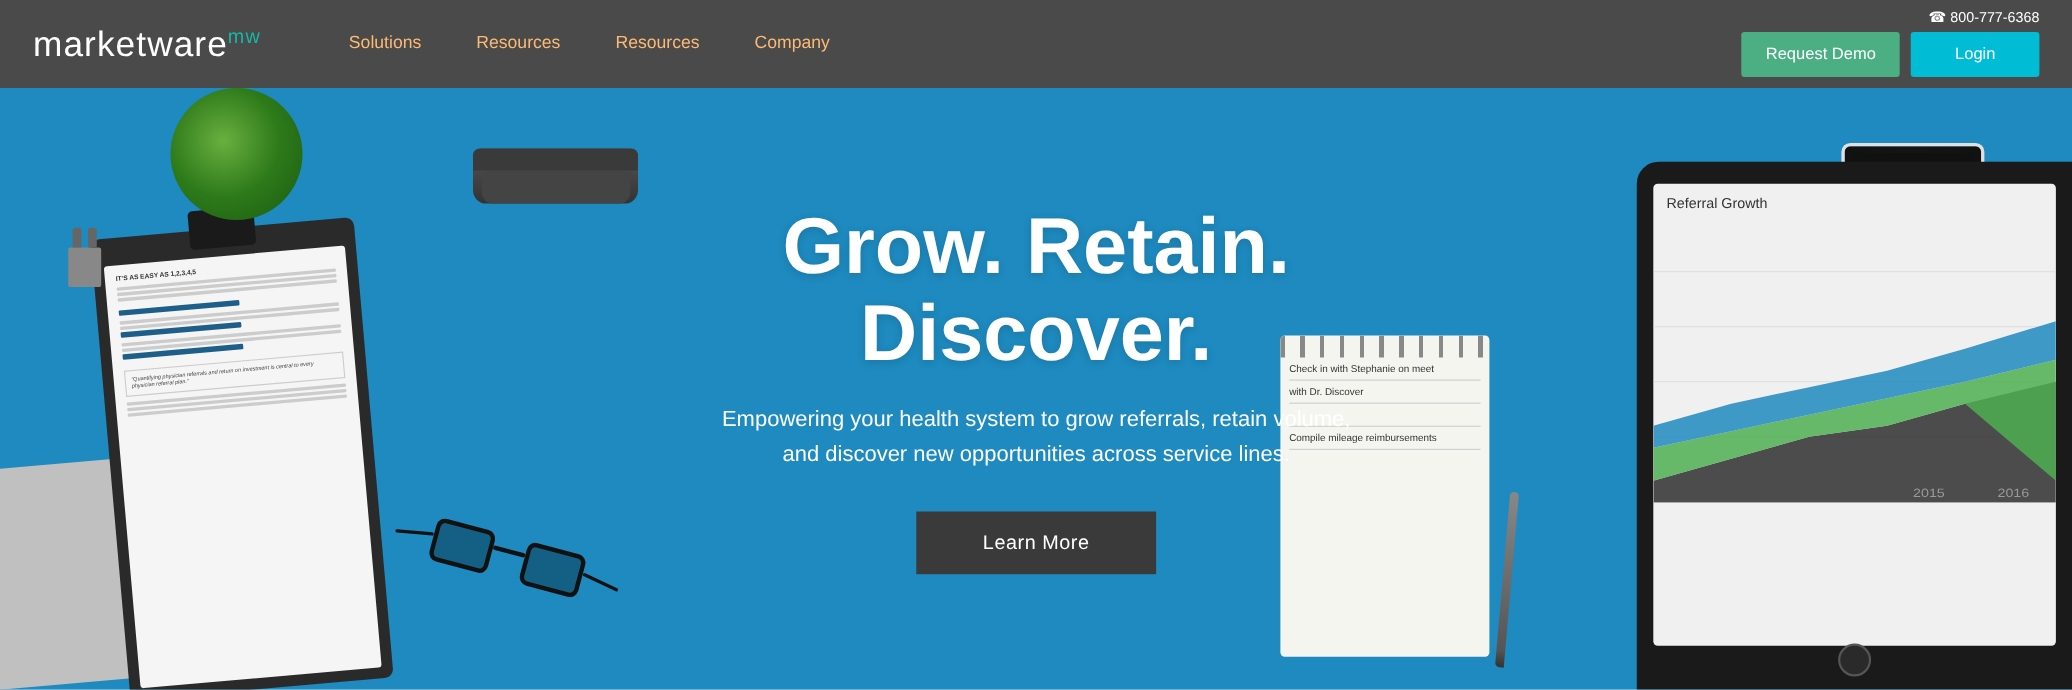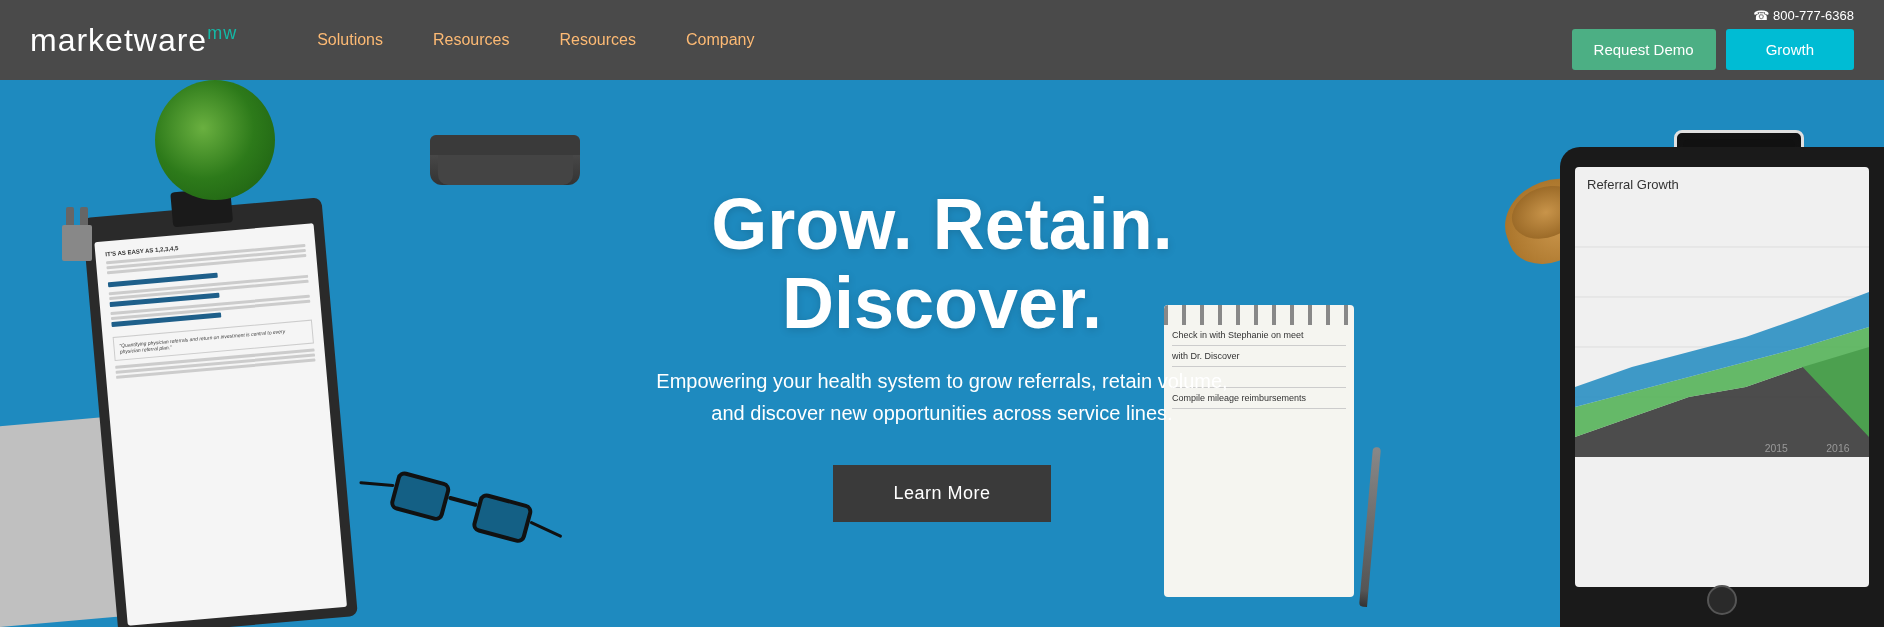--- a/index.html
+++ b/index.html
@@ -282,21 +282,21 @@
       background: linear-gradient(180deg, #888 0%, #555 90%, #333 100%);
       border-radius: 4px 4px 0 4px;
       transform: rotate(5deg);
     }
 
     
     .tablet {
       position: absolute;
       bottom: 0;
       right: 0;
-      width: 324px;
+      width: 396px;
       height: 480px;
       background: #1a1a1a;
       border-radius: 20px 0 0 0;
       overflow: hidden;
     }
     .tablet-screen {
       position: absolute;
       top: 20px;
       left: 15px;
       right: 15px;
@@ -394,21 +394,21 @@
       <a class="nav-item" href="#">Company</a>
     </nav>
   </div>
 
   <div style="position:absolute;top:8px;right:30px;color:#fff;font-size:13px;">
     <span>☎ </span><span>800-777-6368</span>
   </div>
 
   <div class="header-buttons">
     <button class="btn-request-demo">Request Demo</button>
-    <button class="btn-login">Growth</button>
+    <button class="btn-login">Login</button>
   </div>
 </header>
 
 <section class="hero">
 
   <div class="hero-bg">
 
     <div class="envelope"></div>
 
     <div class="clipboard">

